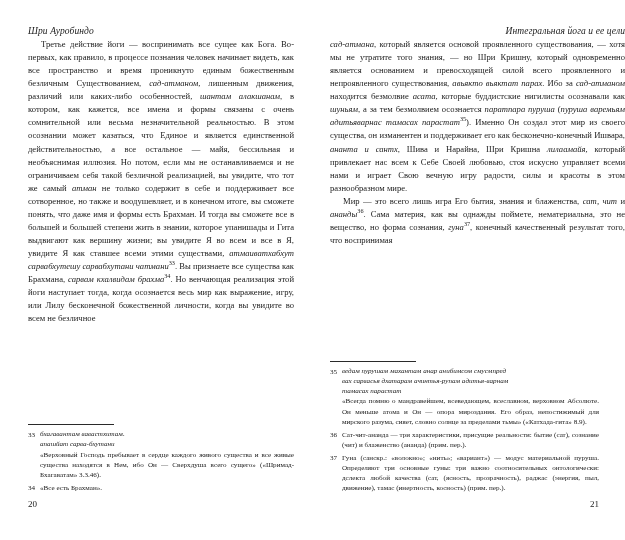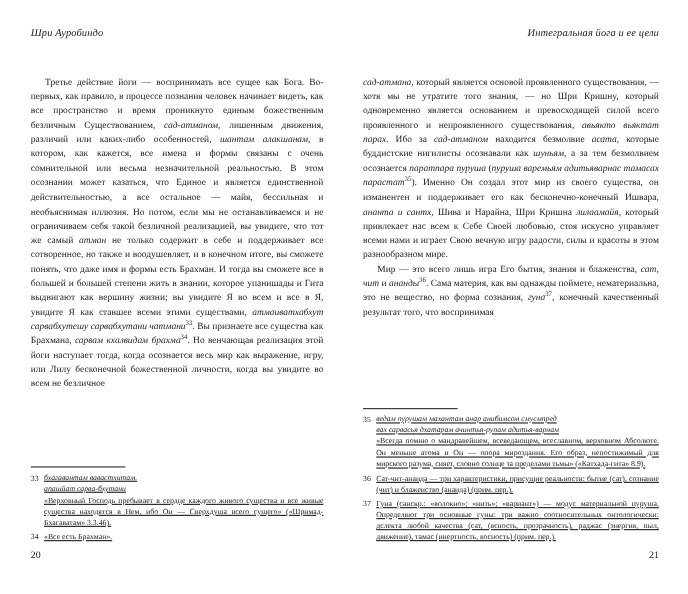--- a/index.html
+++ b/index.html
@@ -28,27 +28,26 @@
     padding: 26px 0 22px 0;
   }
   .page-left {
     width: 312px;
     padding-left: 28px;
     padding-right: 18px;
   }
   .page-right {
     width: 313px;
     padding-left: 18px;
-    padding-right: 26px;
   }
   .running-head {
     font-size: 9.5px;
     font-style: italic;
     letter-spacing: 0.1px;
-    margin-bottom: 30px;
+    margin-bottom: 0;
     height: 12px;
     white-space: nowrap;
   }
   .rh-left { text-align: left; }
   .rh-right { text-align: right; }
   .body-text {
     font-size: 8.6px;
     line-height: 1.52;
     text-align: justify;
     text-justify: inter-word;
@@ -89,21 +88,20 @@
     display: flex;
     margin-bottom: 3px;
   }
   .fn-num {
     width: 12px;
     flex: 0 0 12px;
     font-size: 7.1px;
   }
   .fn-body {
     flex: 1 1 auto;
-    text-decoration: underline;
   }
   .fn-verse {
     font-style: italic;
     text-align: left;
     line-height: 1.4;
   }
   .fn-verse div { white-space: nowrap; }
   .folio {
     position: absolute;
     bottom: 31px;
@@ -151,20 +149,21 @@
       <p>Мир — это всего лишь игра Его бытия, знания и блаженства, <i>сат, чит</i> и <i>ананды</i><span class="sup">36</span>. Сама материя, как вы однажды поймете, нематериальна, это не вещество, но форма сознания, <i>гуна</i><span class="sup">37</span>, конечный качественный результат того, что воспринимая</p>
     </div>
     <div class="footnotes">
       <div class="fn-rule"></div>
       <div class="fn">
         <div class="fn-num">35</div>
         <div class="fn-body">
           <div class="fn-verse">
             <div>ведам пурушам махантам анар анибимсом смусмпред</div>
             <div>вах сарвасья дхатарам ачинтья-рупам  адитья-варнам</div>
+            <div>тамасах парастат</div>
           </div>
           <div>«Всегда помню о мандравейшем, всеведающем, всеславном, верховном Абсолюте. Он меньше атома и Он — опора мироздания. Его образ, непостижимый для мирского разума, сияет, словно солнце за пределами тьмы» («Катхада-гита» 8.9).</div>
         </div>
       </div>
       <div class="fn">
         <div class="fn-num">36</div>
         <div class="fn-body">
           <div>Сат-чит-ананда — три характеристики, присущие реальности: бытие (сат), сознание (чит) и блаженство (ананда) (прим. пер.).</div>
         </div>
       </div>

